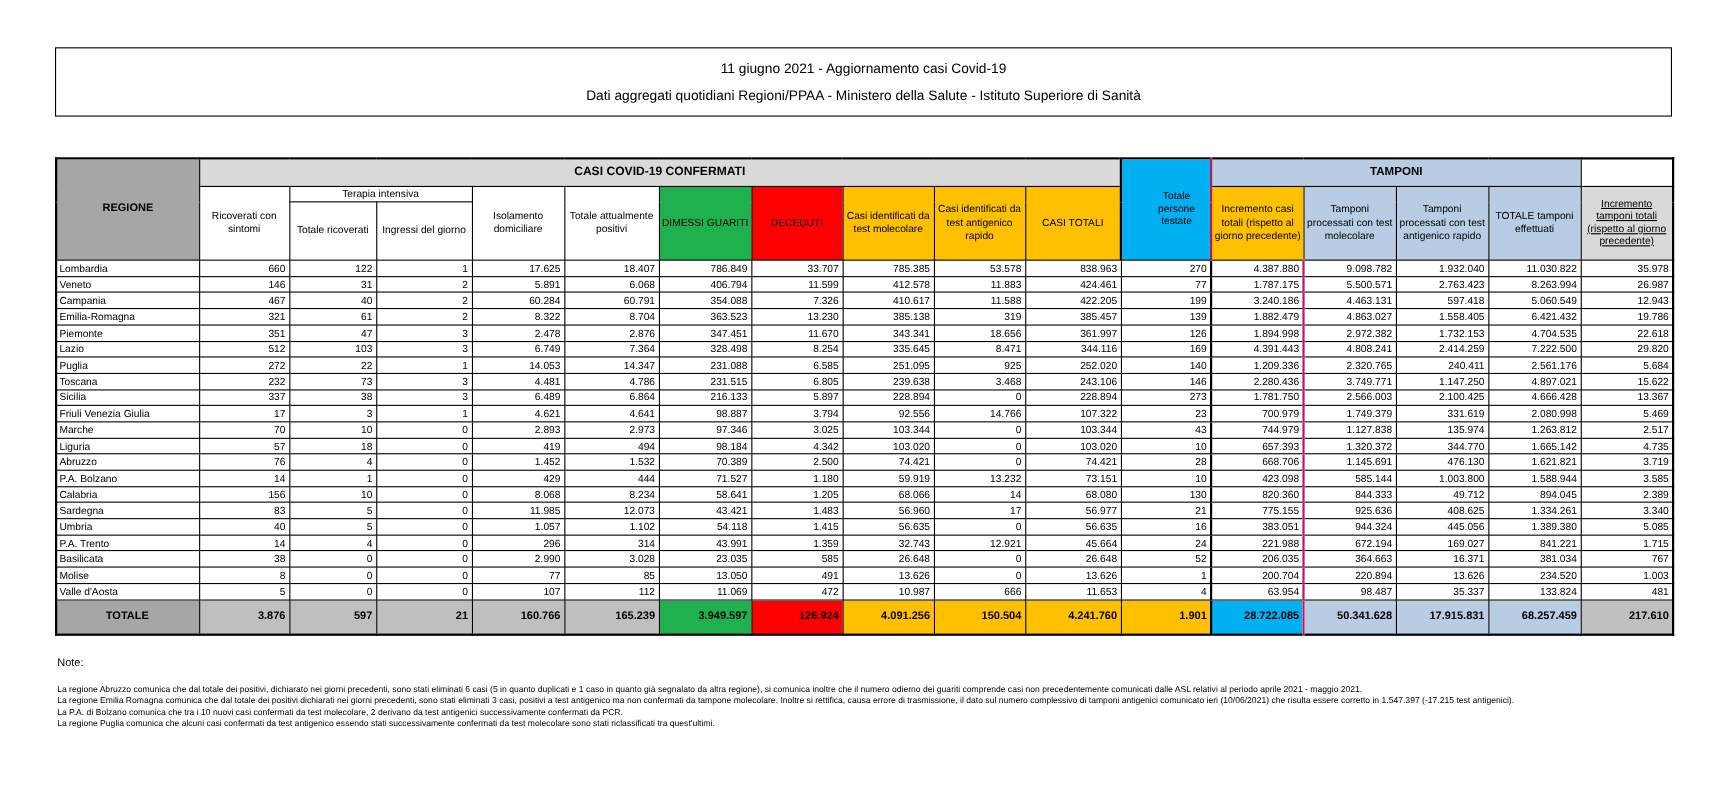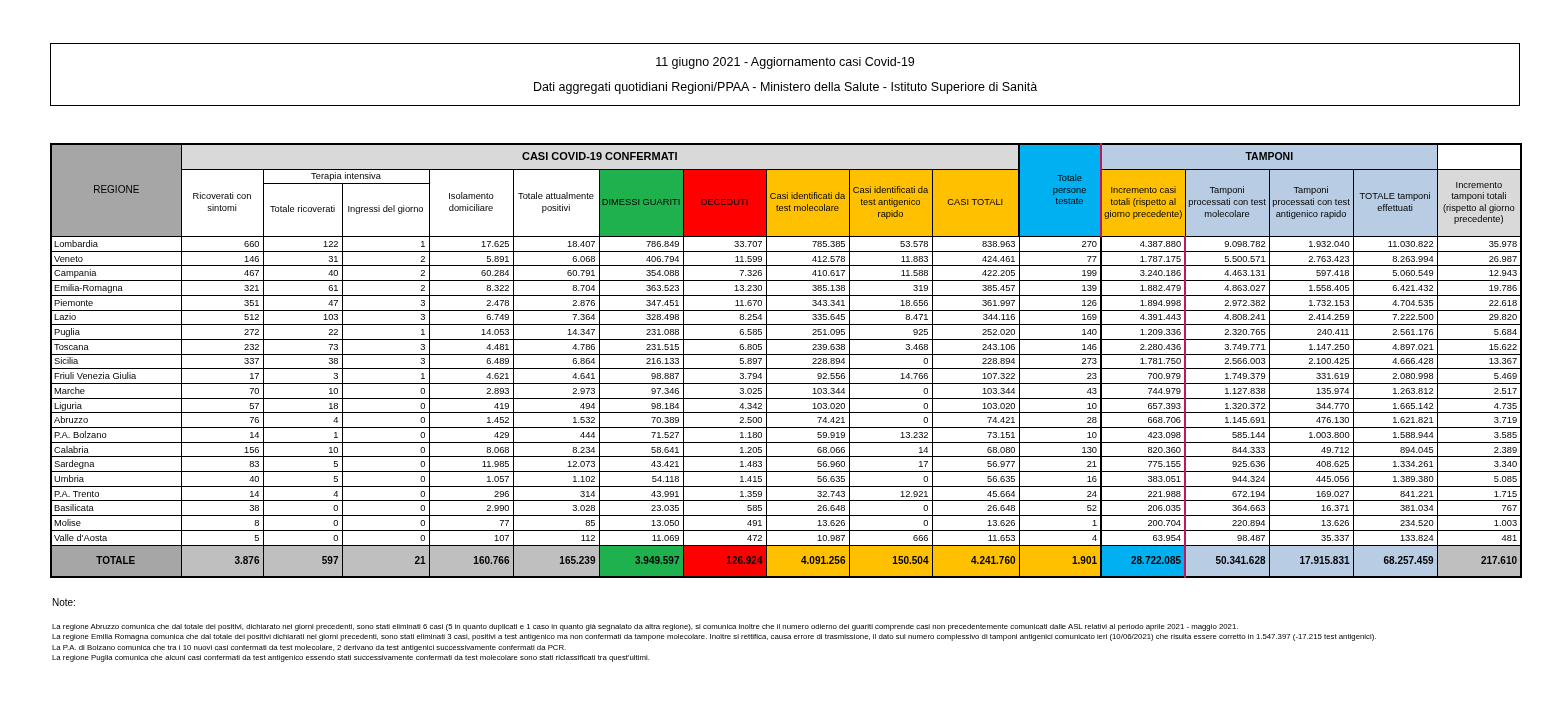--- a/index.html
+++ b/index.html
@@ -31,29 +31,29 @@
     border: 1px solid #000;
     overflow: hidden;
     font-size: 9.3px;
     vertical-align: middle;
   }
   thead th { text-align: center; font-weight: normal; background: #fff; padding: 1px 2px; line-height: 1.25; }
   .group-row th { height: 25px; }
   .sub-row th { }
   .terapia-row th { height: 53px; }
 
-  .regione-h   { background: var(--dark_gray); font-weight: normal; font-size: 10px; margin-left: 37px; }
+  .regione-h   { background: var(--dark_gray); font-weight: bold; font-size: 10px; margin-left: 37px; }
   .group-conf  { background: var(--light_gray); font-weight: bold; font-size: 11px; }
   .group-tamp  { background: var(--light_blue); font-weight: bold; font-size: 10.5px; }
   .cyan-h      { background: var(--cyan); }
   .green-h     { background: var(--green); }
   .red-h       { background: var(--red); }
   .orange-h    { background: var(--orange); }
   .lblue-h     { background: var(--light_blue); }
-  .gray-h      { background: var(--light_gray); }
+  .gray-h      { background: var(--light_gray); text-decoration: underline; }
 
   tbody td { height: 14.7px; background: #fff; padding: 0 3px; white-space: nowrap; }
   tbody td.region { text-align: left; padding-left: 2px; }
   tbody td.num { text-align: right; }
 
   
   .col11 { border-left: 2px solid #000; border-right: 2px solid #be185d; padding-left: 21px; }
 
   tr.total-row td { height: 32px; font-weight: bold; font-size: 10px; background: var(--mid_gray); }
   tr.total-row td.region { background: var(--dark_gray); text-align: center; }

